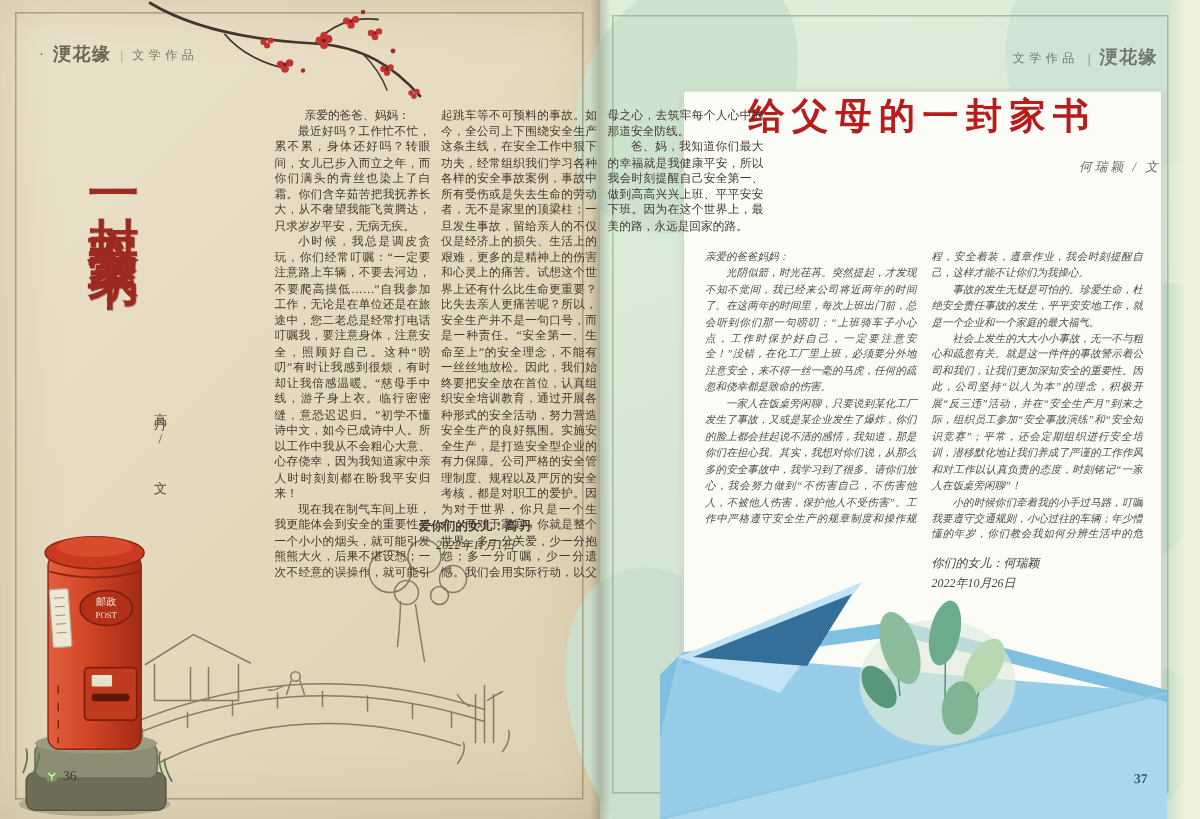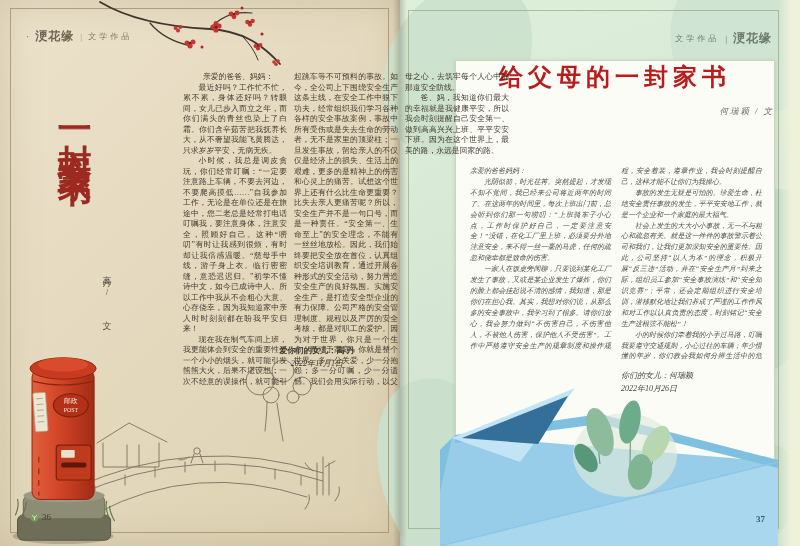--- a/index.html
+++ b/index.html
@@ -263,21 +263,21 @@
 
     <div class="card">
       <div class="card-title">给父母的一封家书</div>
       <div class="card-author">何瑞颖 / 文</div>
 
       <div class="body-right">
         <p class="salutation">亲爱的爸爸妈妈：</p>
         <p>光阴似箭，时光荏苒。突然提起，才发现不知不觉间，我已经来公司将近两年的时间了。在这两年的时间里，每次上班出门前，总会听到你们那一句唠叨：“上班骑车子小心点，工作时保护好自己，一定要注意安全！”没错，在化工厂里上班，必须要分外地注意安全，来不得一丝一毫的马虎，任何的疏忽和侥幸都是致命的伤害。</p>
         <p>一家人在饭桌旁闲聊，只要说到某化工厂发生了事故，又或是某企业发生了爆炸，你们的脸上都会挂起说不清的感情，我知道，那是你们在担心我。其实，我想对你们说，从那么多的安全事故中，我学习到了很多。请你们放心，我会努力做到“不伤害自己，不伤害他人，不被他人伤害，保护他人不受伤害”。工作中严格遵守安全生产的规章制度和操作规程，安全着装，遵章作业，我会时刻提醒自己，这样才能不让你们为我操心。</p>
         <p>事故的发生无疑是可怕的。珍爱生命，杜绝安全责任事故的发生，平平安安地工作，就是一个企业和一个家庭的最大福气。</p>
-        <p>社会上发生的大大小小事故，无一不与粗心和疏忽有关。就是这一件件的事故警示着公司和我们，让我们更加深知安全的重要性。因此，公司坚持“以人为本”的理念，积极开展“反三违”活动，并在“安全生产月”到来之际，组织员工参加“安全事故演练”和“安全知识竞赛”；平常，还会定期组织进行安全培训，潜移默化地让我们养成了严谨的工作作风和对工作以认真负责的态度，时刻铭记“安全生产这根弦不能松”！</p>
+        <p>社会上发生的大大小小事故，无一不与粗心和疏忽有关。就是这一件件的事故警示着公司和我们，让我们更加深知安全的重要性。因此，公司坚持“以人为本”的理念，积极开展“反三违”活动，并在“安全生产月”到来之际，组织员工参加“安全事故演练”和“安全知识竞赛”；平常，还会定期组织进行安全培训，潜移默化地让我们养成了严谨的工作作风和对工作以认真负责的态度，时刻铭记“一家人在饭桌旁闲聊”！</p>
         <p>小的时候你们牵着我的小手过马路，叮嘱我要遵守交通规则，小心过往的车辆；年少懵懂的年岁，你们教会我如何分辨生活中的危险，学会保护自己。在我成长的道路上，爸爸妈妈伴我快乐成长，感谢的话说也说不完。爸爸妈妈，我会在今后的工作中，为了自己，为了你们，为了公司，就像小时候你们一直教我的一样，保护好自己。高兴上班，平安回家，让幸福一直与我们同行。</p>
 
       </div>
 
       <div class="sig-right">
         <div>你们的女儿：何瑞颖</div>
         <div>2022年10月26日</div>
       </div>
     </div>
 

